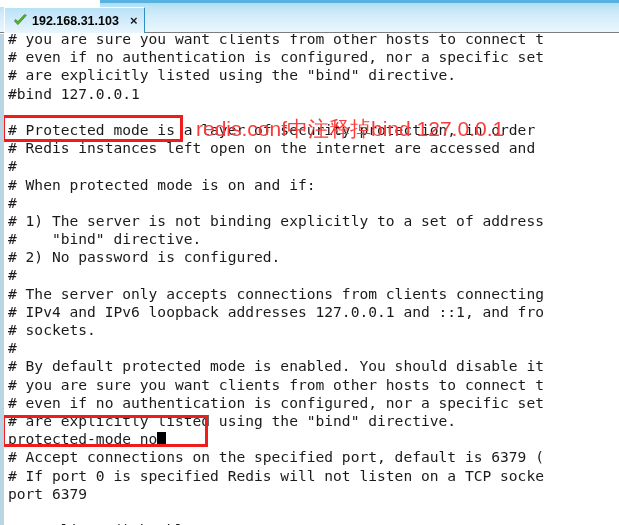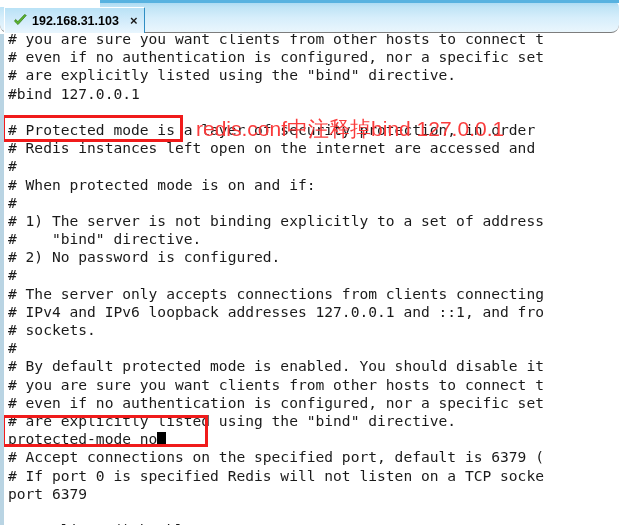--- a/index.html
+++ b/index.html
@@ -17,21 +17,20 @@
   
   #tabbar {
     position: absolute;
     left: 0;
     top: 0;
     width: 619px;
     height: 33px;
     background: linear-gradient(to bottom, #9fd4f0 0%, #bfe4f6 22%, #d6eefb 55%, #eaf6fd 100%);
     box-sizing: border-box;
     border-bottom: 1px solid #7d7d7d;
-    border-radius: 8px;
   }
   #tabbar:before {
     content: "";
     position: absolute;
     left: 0; top: 0;
     width: 619px; height: 3px;
     background: #57b2e0;
   }
   #tab-strip-left {
     position: absolute;

